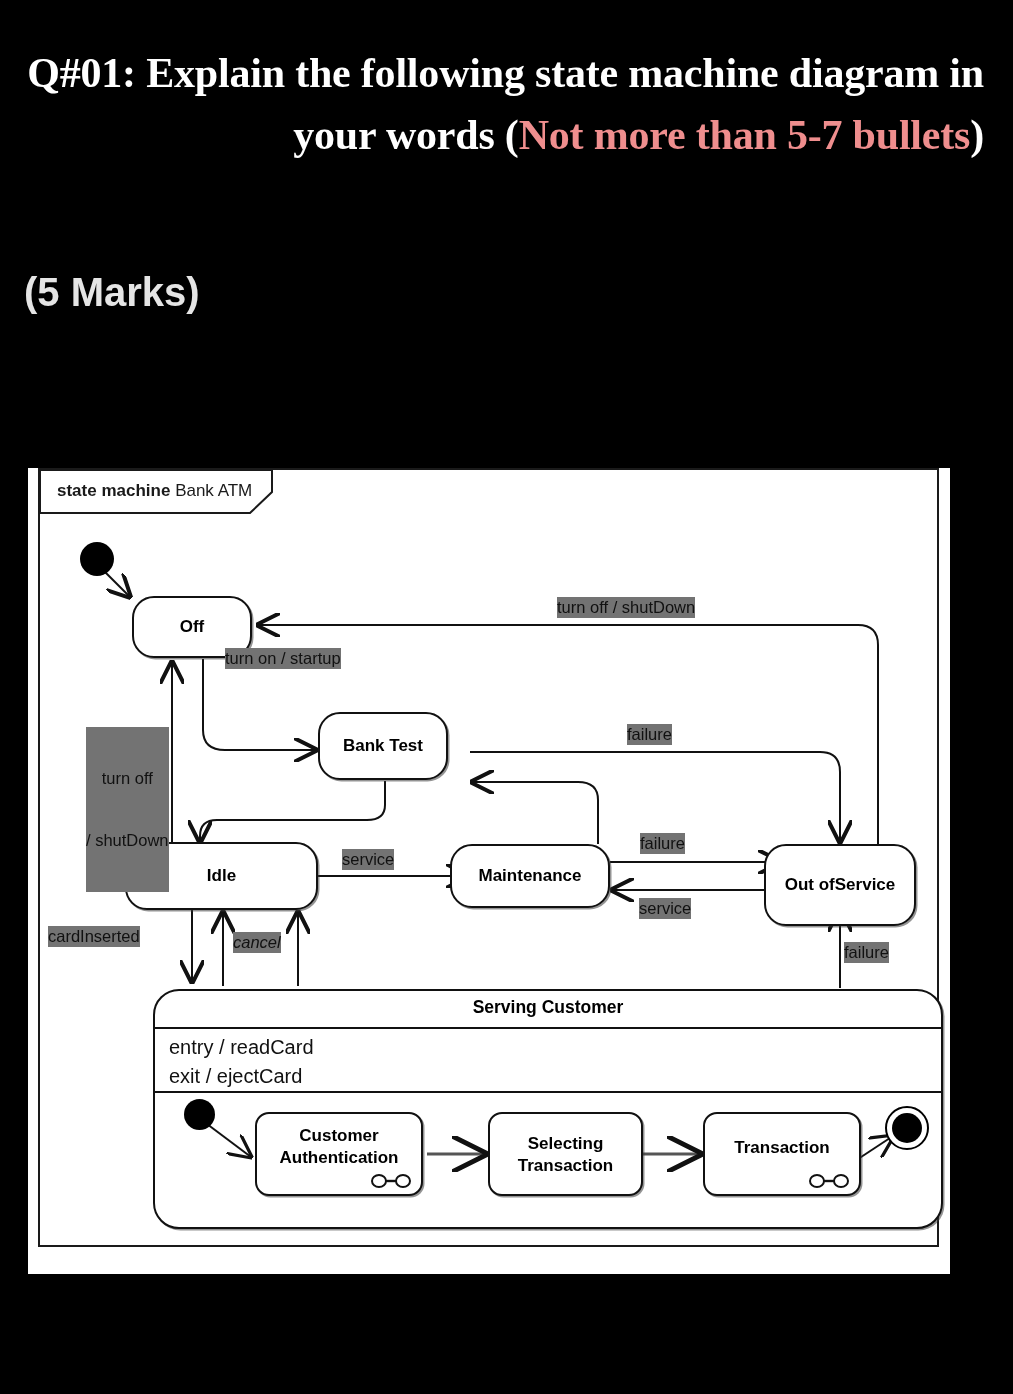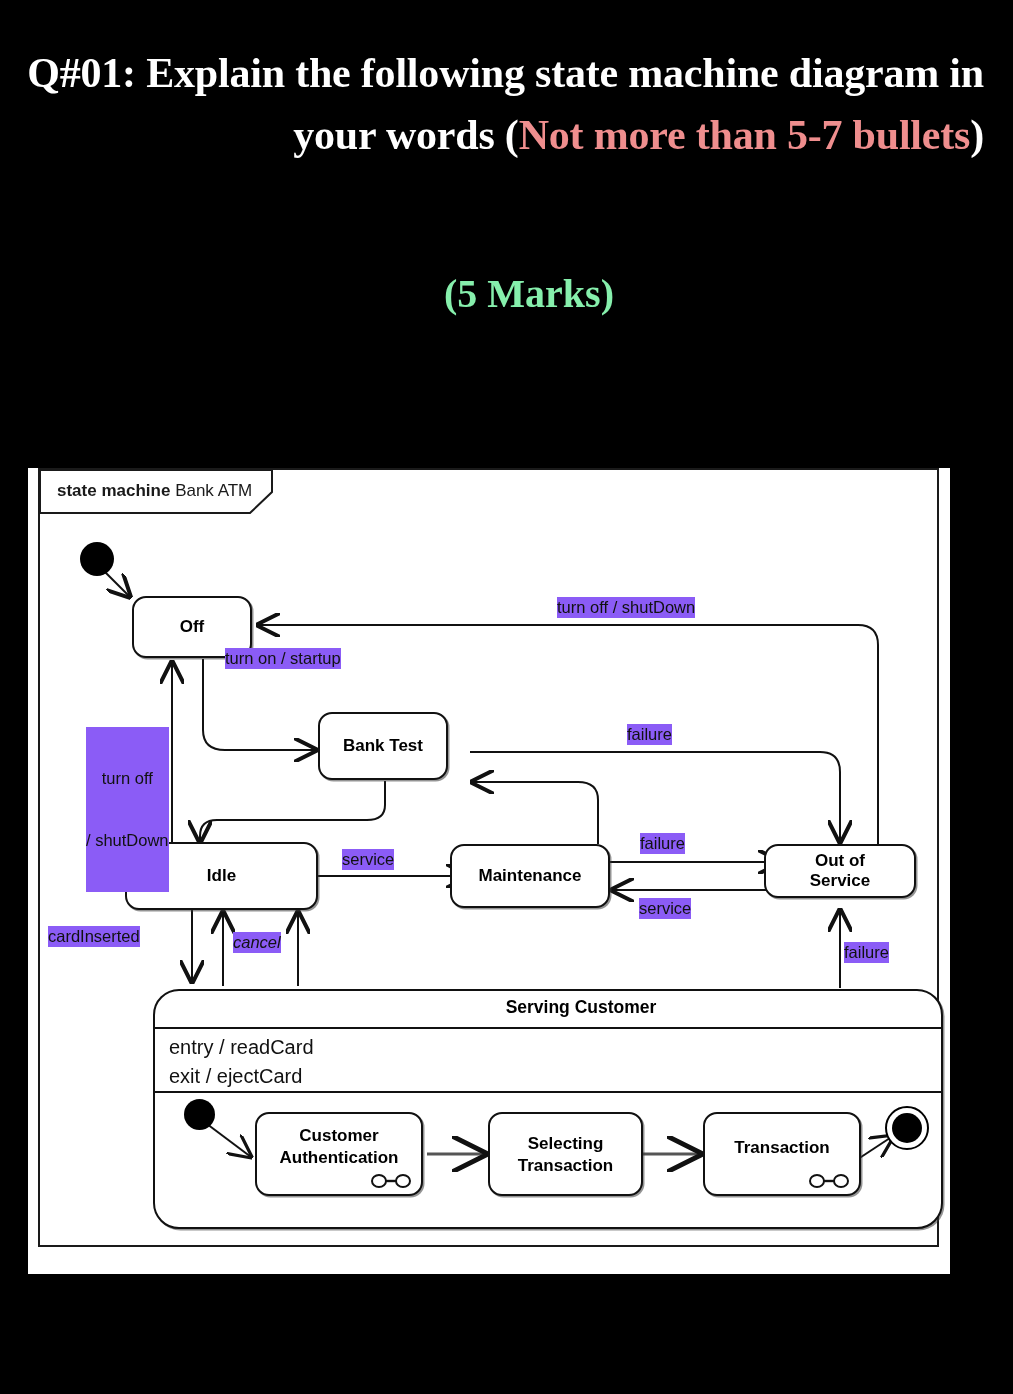--- a/index.html
+++ b/index.html
@@ -34,25 +34,25 @@
     text-align: right;
   }
   #question-title .hint {
     color: #ef8e8e;
   }
   #marks {
     position: absolute;
     left: 0;
     top: 228px;
     width: 590px;
-    text-align: right;
-    font-family: Liberation Serif, serif;
+    text-align: left;
+    font-family: Liberation Sans, sans-serif;
     font-size: 40px;
     font-weight: 700;
-    color: #86efac;
+    color: #e5e5e5;
   }
 
   
   #diagram-page {
     position: absolute;
     left: 28px;
     top: 468px;
     width: 922px;
     height: 806px;
     background: #ffffff;
@@ -84,21 +84,21 @@
     color: #1a1a1a;
     white-space: nowrap;
   }
   #frame-label-text b { font-weight: 700; }
 
   
   .state-box {
     position: absolute;
     box-sizing: border-box;
     border: 2px solid #111111;
-    border-radius: 14px;
+    border-radius: 22px;
     background: #ffffff;
     display: flex;
     align-items: center;
     justify-content: center;
     text-align: center;
     font-size: 17px;
     font-weight: 700;
     color: #000000;
     line-height: 1.15;
     box-shadow: 1.5px 1.5px 0 rgba(60,60,60,0.55);
@@ -124,21 +124,21 @@
     left: 5px; top: 5px; right: 5px; bottom: 5px;
     border-radius: 50%;
     background: #000000;
   }
   .edge-label {
     position: absolute;
     font-size: 16.5px;
     color: #111111;
     line-height: 1.25;
     white-space: pre;
-    background: #8b5cf6;
+    background: #737373;
     z-index: 8;
   }
 
   
   #serving-customer {
     position: absolute;
     left: 113px;
     top: 519px;
     width: 790px;
     height: 240px;
@@ -149,21 +149,20 @@
     box-shadow: 1.5px 1.5px 0 rgba(60,60,60,0.55);
     z-index: 5;
   }
   #serving-customer-title {
     position: absolute;
     left: 0; top: 6px; width: 100%;
     text-align: center;
     font-size: 17.5px;
     font-weight: 700;
     color: #000000;
-    padding-left: 33px;
   }
   #serving-customer-divider-1 {
     position: absolute;
     left: 0; top: 36px; width: 100%;
     border-top: 2px solid #111111;
   }
   #serving-customer-actions {
     position: absolute;
     left: 14px; top: 42px;
     font-size: 20px;
@@ -277,21 +276,21 @@
     </div>
 
     <div class="state-box" style="left:410px; top:374px; width:160px; height:64px;">
       <span>Maintenance</span>
     </div>
 
     <div class="state-box" style="left:85px; top:372px; width:193px; height:68px;">
       <span>Idle</span>
     </div>
 
-    <div class="state-box" style="left:724px; top:374px; width:152px; height:54px; flex-direction:column;">
+    <div class="state-box" style="left:724px; top:374px; width:152px; height:82px; flex-direction:row;">
       <span>Out of</span>
       <span>Service</span>
     </div>
 
     <div class="edge-label" style="left:517px; top:127px;">turn off / shutDown</div>
 
     <div class="edge-label" style="left:185px; top:178px;">turn on / startup</div>
 
     <div class="edge-label" style="left:46px; top:257px; text-align:center;">
       <div>turn off</div>

